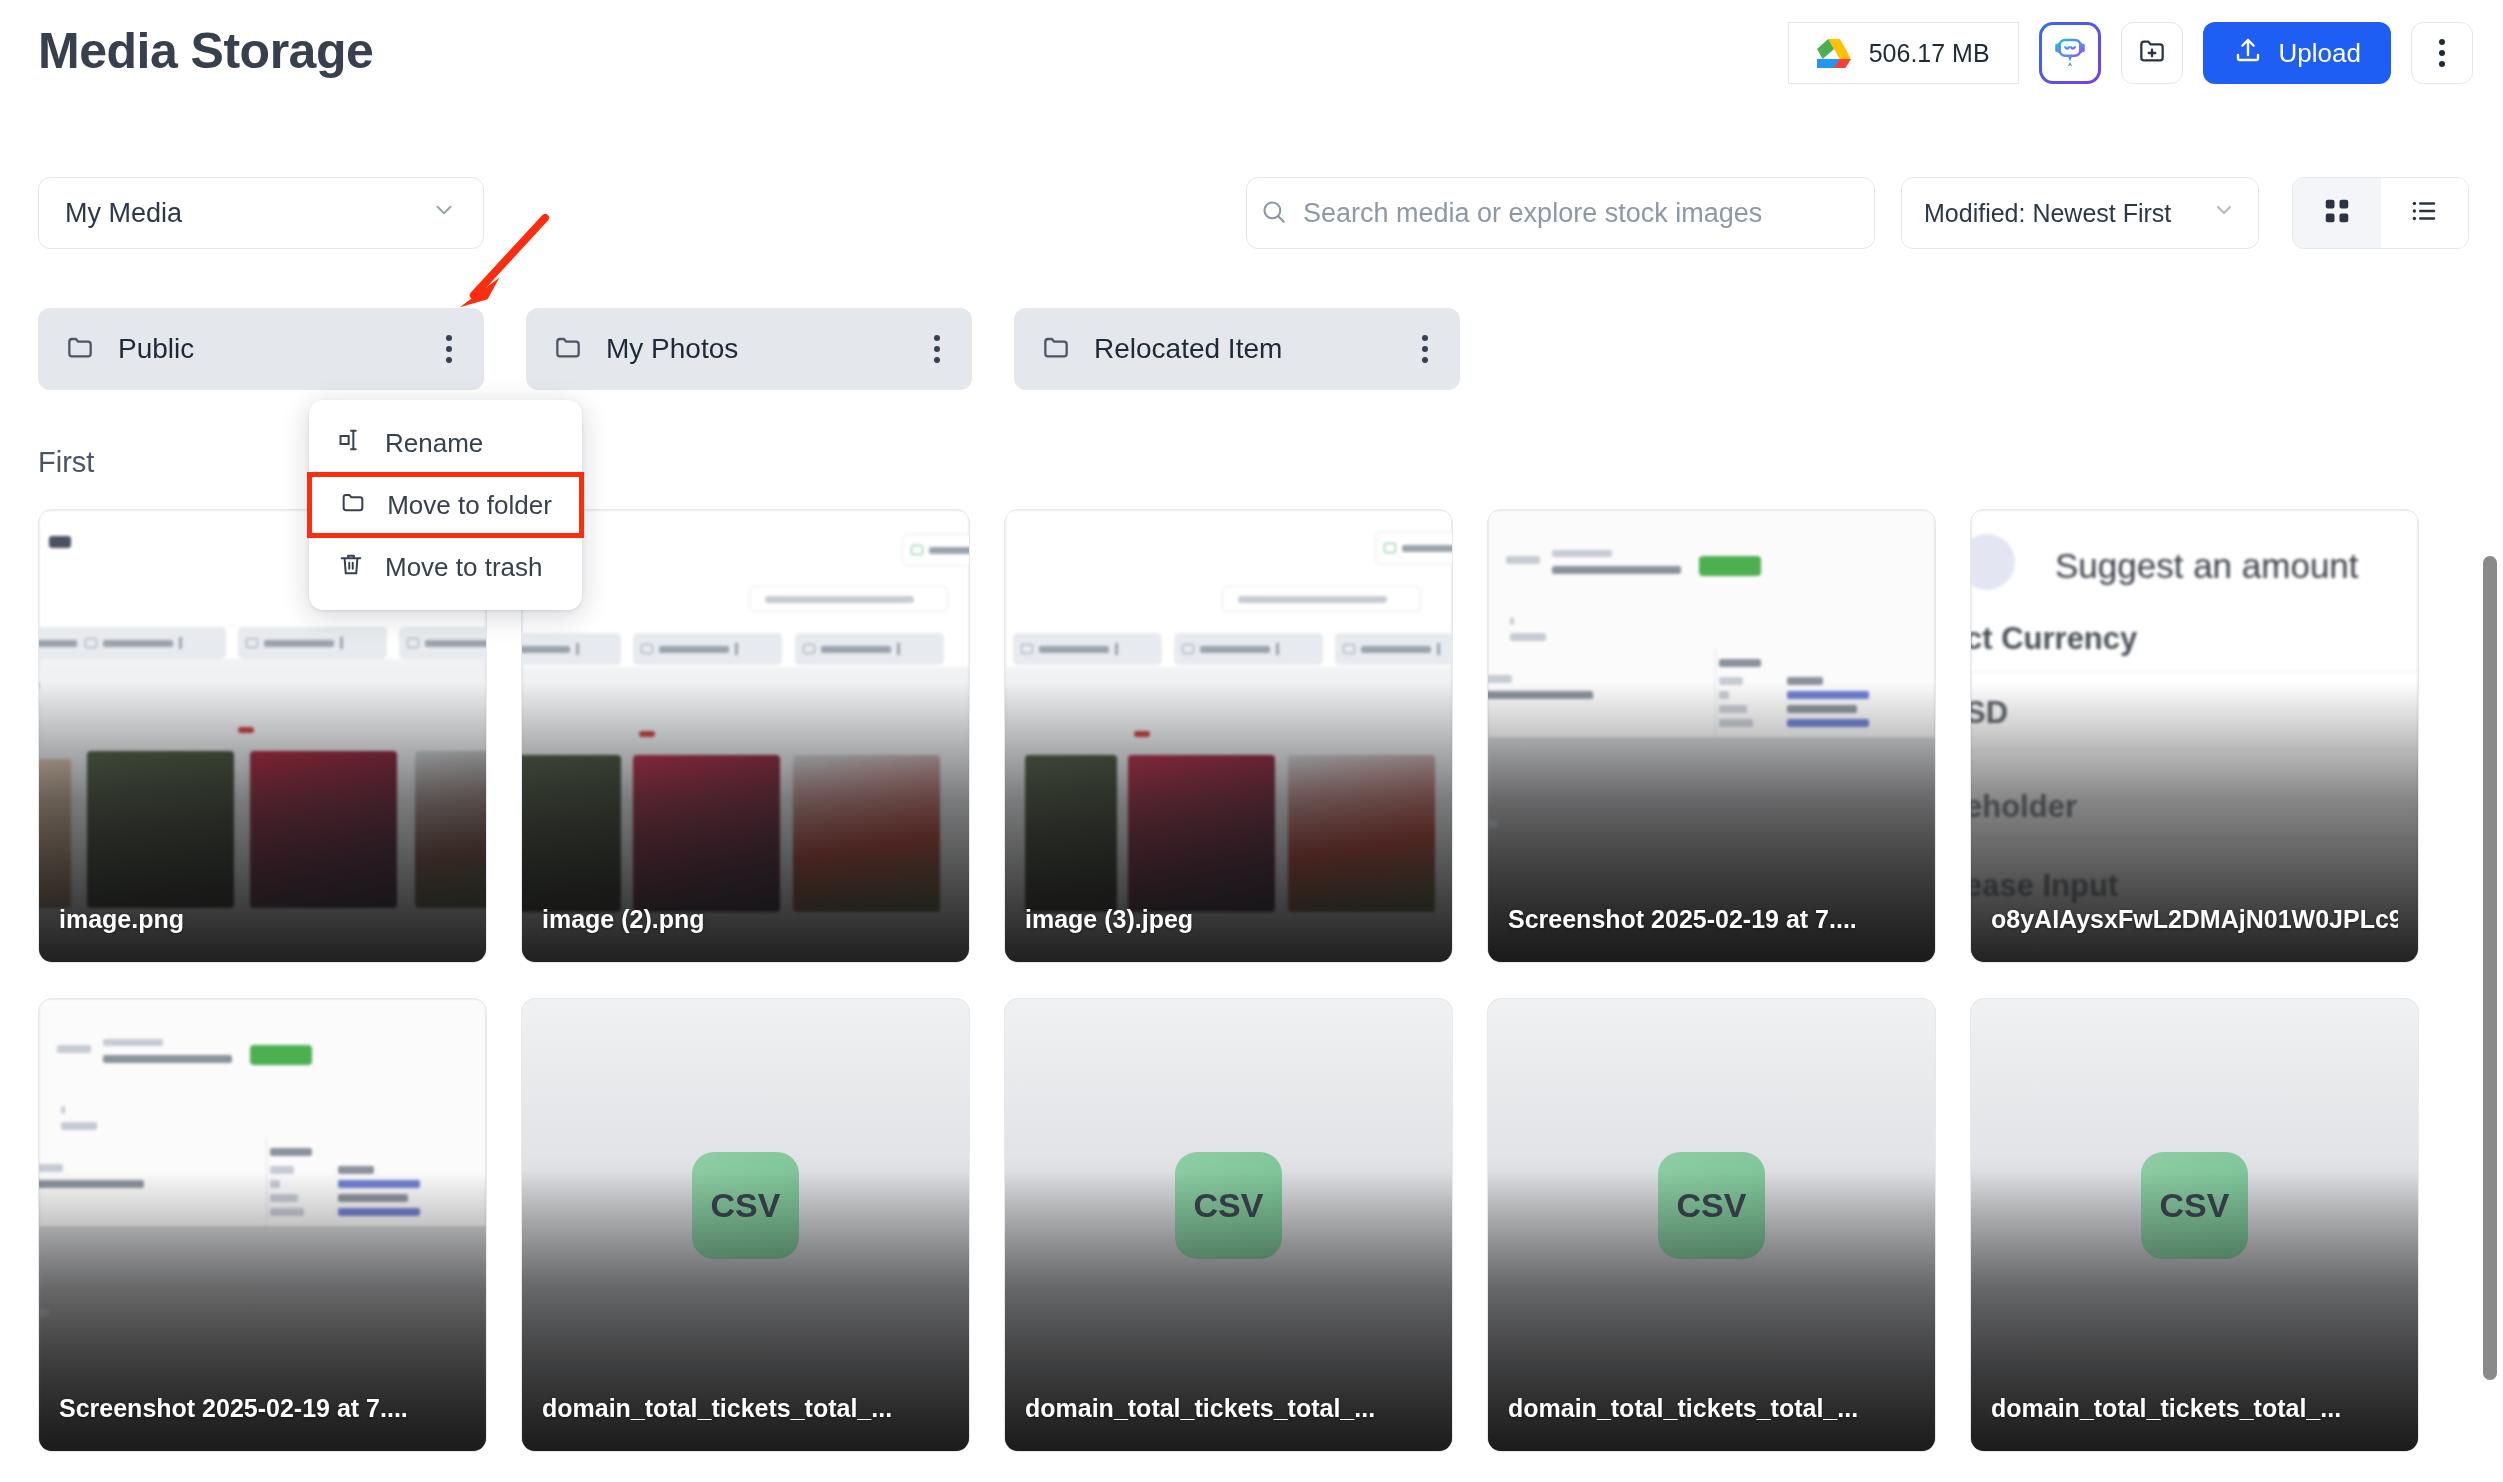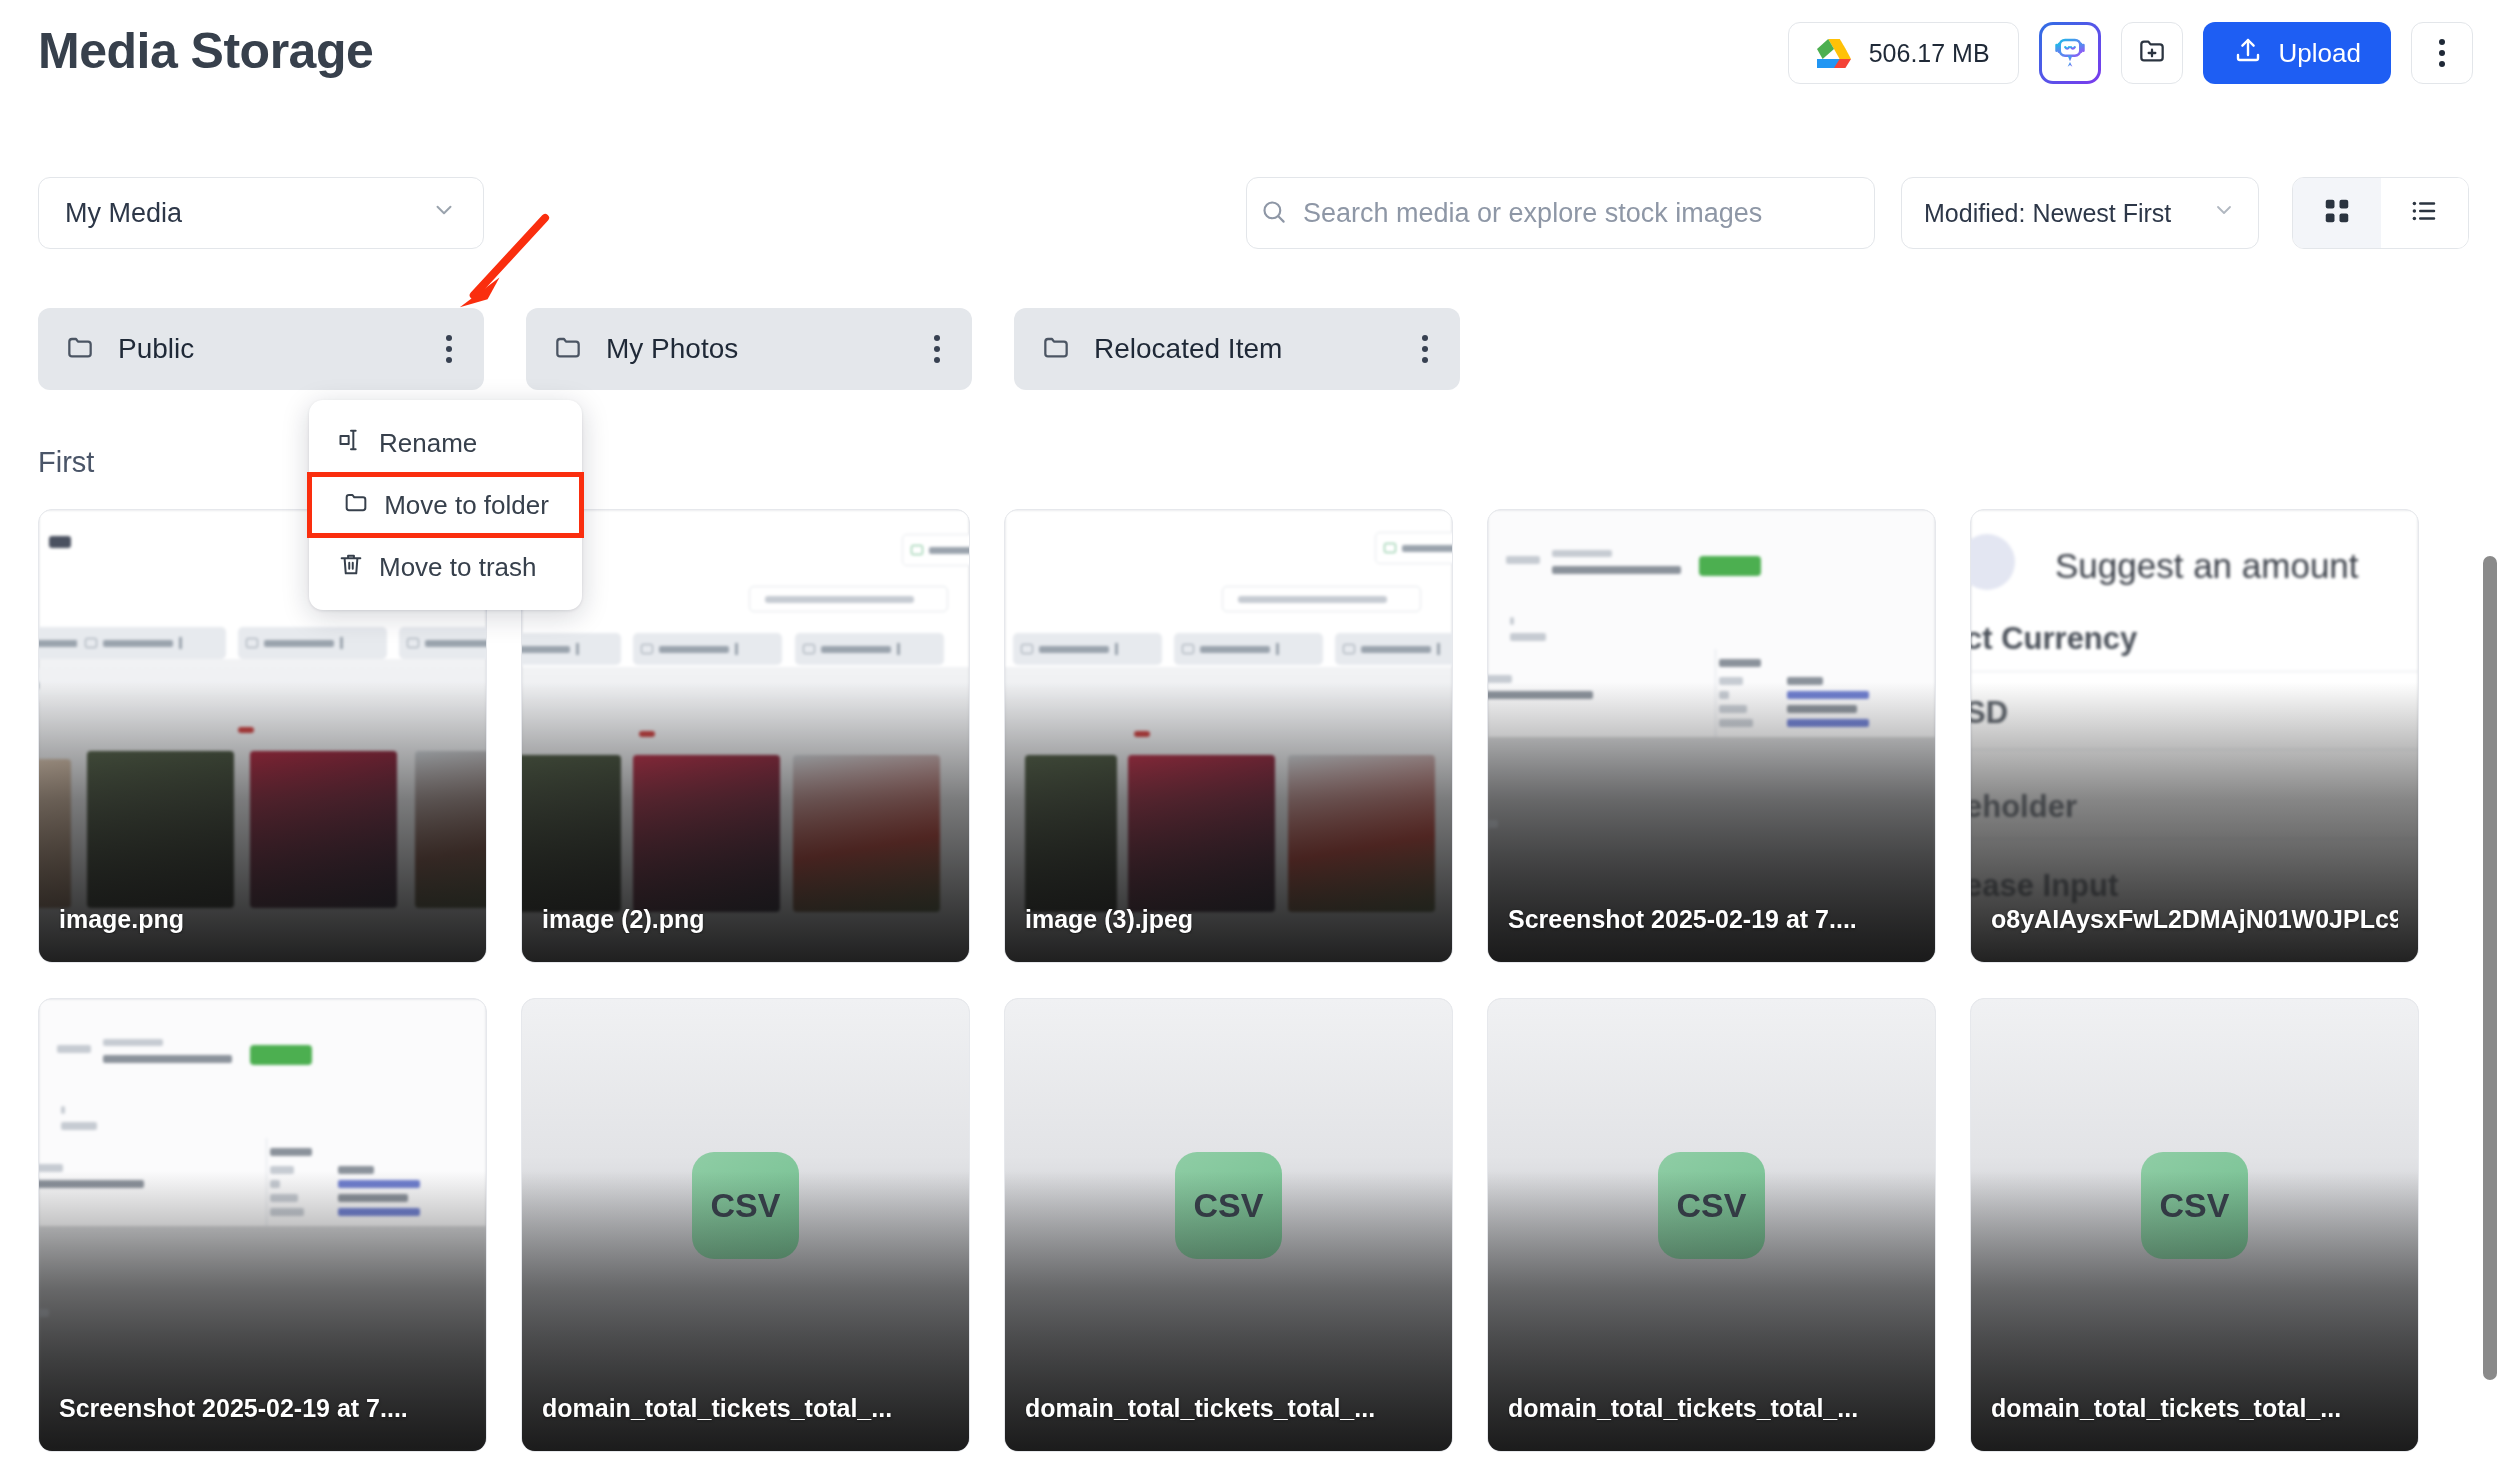--- a/index.html
+++ b/index.html
@@ -19,21 +19,21 @@
     position: absolute; left: 38px; top: 22px;
     font-size: 50px; font-weight: 700; color: #37404c; letter-spacing: -0.5px;
   }
   .header-actions {
     position: absolute; right: 30px; top: 22px;
     display: flex; align-items: center; gap: 20px;
   }
   .btn-storage {
     display: flex; align-items: center; gap: 18px;
     height: 62px; padding: 0 28px;
-    border: 1px solid #e3e6ea; border-radius: 12px; background: #fff;
+    border: 1px solid #e3e6ea; border-radius: 0; background: #fff;
     font-size: 25px; color: #1f2937; font-weight: 500;
   }
   .btn-icon-sq {
     width: 62px; height: 62px; border: 1px solid #e3e6ea; border-radius: 12px;
     background: #fff; display: flex; align-items: center; justify-content: center;
   }
   .btn-robot {
     width: 62px; height: 62px; border-radius: 14px;
     background: linear-gradient(135deg, #2f6fe4 0%, #7c3aed 100%);
     padding: 3px; display: flex; align-items: center; justify-content: center;
@@ -106,21 +106,21 @@
   .chip-kebab .kebab-dot { width: 6px; height: 6px; background: #374151; }
 
   
   .ctx-menu {
     position: absolute; left: 309px; top: 400px;
     width: 273px; background: #fff; border-radius: 14px;
     box-shadow: 0 6px 28px rgba(15,23,42,.18), 0 1px 3px rgba(15,23,42,.1);
     padding: 12px 0; z-index: 40;
   }
   .ctx-item {
-    display: flex; align-items: center; gap: 14px;
+    display: flex; align-items: center; gap: 20px;
     height: 62px; padding: 0 28px; font-size: 26px; color: #37404c;
   }
   .ctx-item.highlighted { outline: 5px solid #fa2e0e; outline-offset: -3px; background: #fff; justify-content: center; }
 
   
   .arrow-svg { position: absolute; left: 438px; top: 204px; z-index: 45; }
 
   
   .files-label {
     position: absolute; left: 38px; top: 446px;

